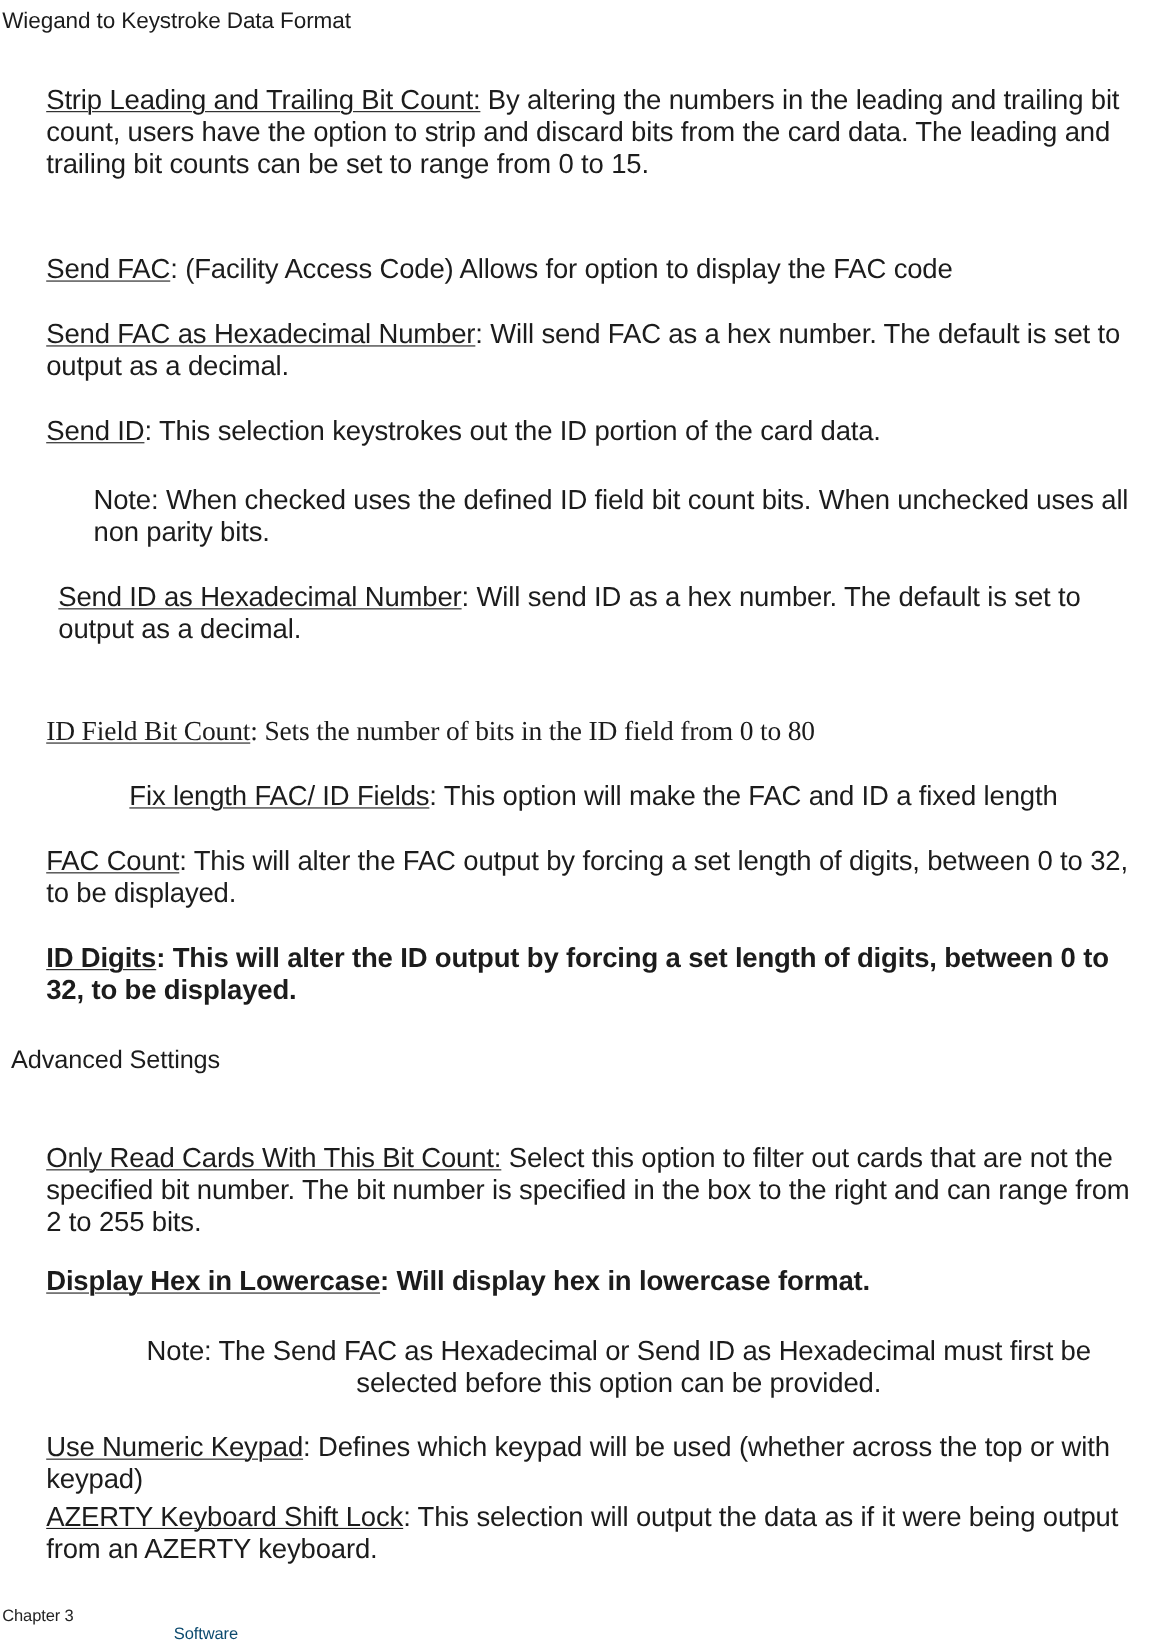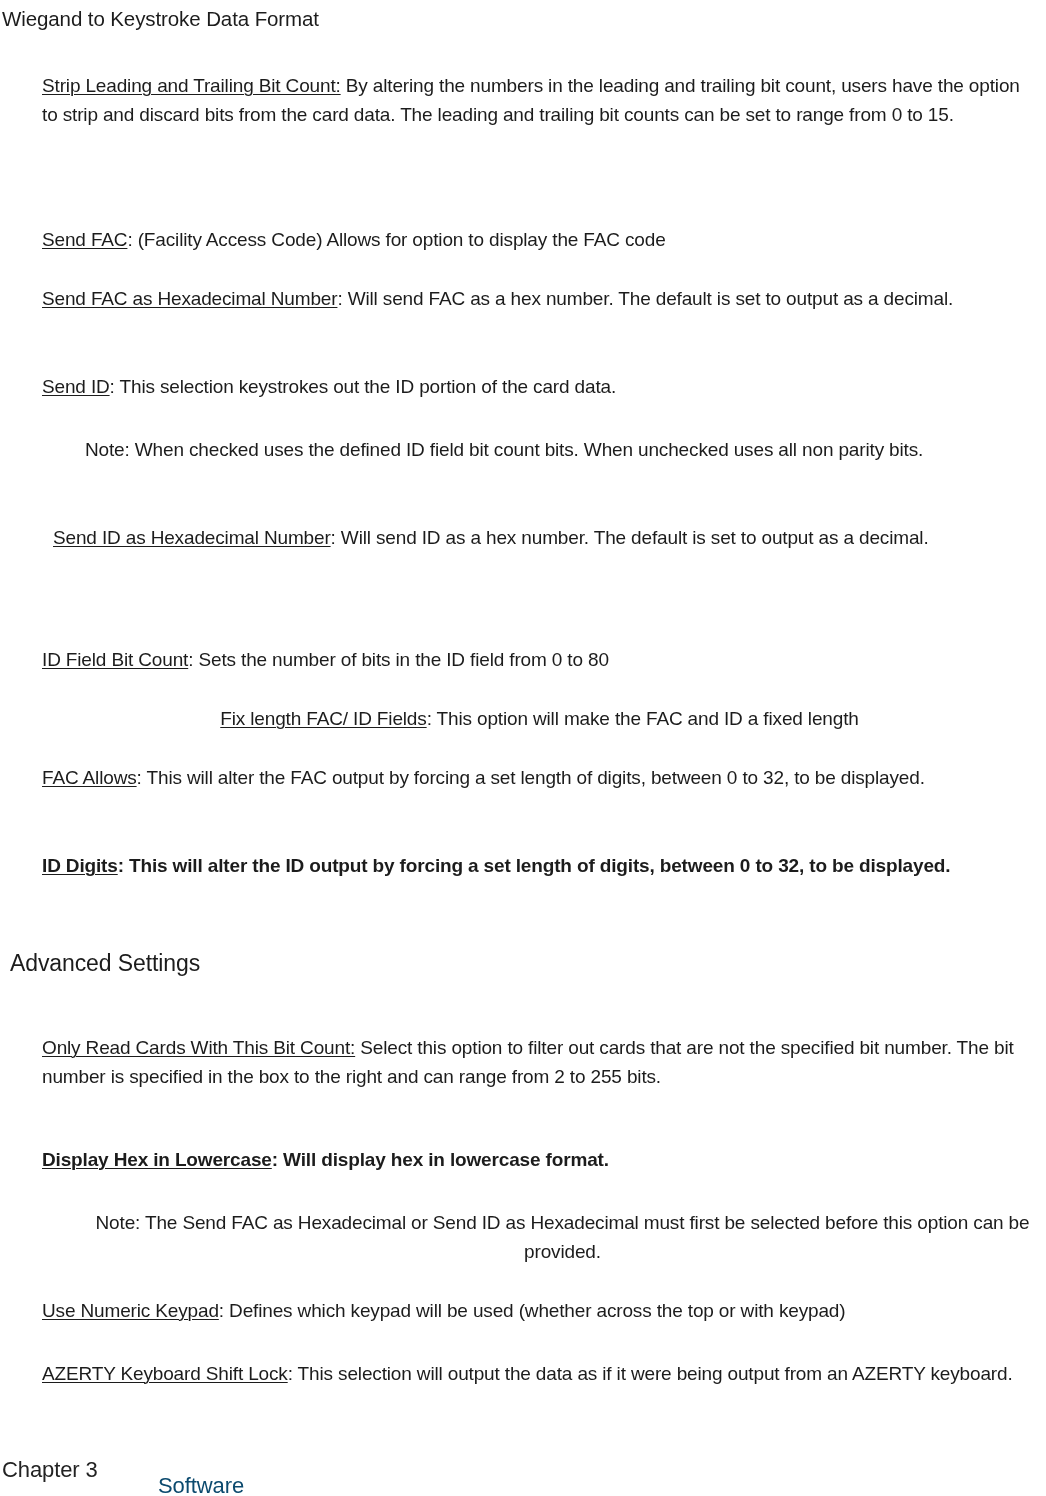--- a/index.html
+++ b/index.html
@@ -43,21 +43,21 @@
     font-size: 23px;
     line-height: 26px;
     letter-spacing: -0.1px;
     color: #1c1c1c;
     white-space: nowrap;
   }
 
   
   .para {
     position: absolute;
-    font-size: 19px;
+    font-size: 25px;
     line-height: 29.2px;
     letter-spacing: -0.15px;
     color: #1c1c1c;
     text-align: left;
   }
   .para.level1 {
     left: 42px;
     width: 995px;
   }
   .para.level2 {
@@ -71,21 +71,21 @@
     text-decoration-thickness: 1.3px;
   }
 
   
   .footer {
     position: absolute;
     left: 0px;
     bottom: 14px;
     width: 1046px;
     height: 24px;
-    font-size: 22px;
+    font-size: 15px;
     line-height: 24px;
     letter-spacing: -0.1px;
   }
   .footer-chapter {
     position: absolute;
     left: 2px;
     top: 0;
     color: #232323;
     white-space: nowrap;
   }
@@ -110,25 +110,25 @@
   <p class="para level1" style="top:206px;"><span class="term">Send FAC</span><span>: (Facility  Access  Code)  Allows  for option to display the FAC code</span></p>
 
   <p class="para level1" style="top:265px;"><span class="term">Send FAC as Hexadecimal  Number</span><span>:  Will  send FAC as a hex number.  The default  is set to output as a decimal.</span></p>
 
   <p class="para level1" style="top:353px;"><span class="term">Send ID</span><span>: This selection  keystrokes  out the ID portion of the card data.</span></p>
 
   <p class="para level2" style="top:416px;"><span>Note:  When checked  uses the defined ID field bit count bits. When unchecked  uses all non parity bits.</span></p>
 
   <p class="para level1" style="top:504px;margin-left:11px;"><span class="term">Send ID as Hexadecimal  Number</span><span>:  Will  send ID as a hex number.  The default  is set to output as a decimal.</span></p>
 
-  <p class="para level1" style="top:626px;"><span class="term">ID Field Bit Count</span><span>:  Sets the number of bits in the ID field from 0 to 80</span></p>
+  <p class="para level1" style="top:626px;font-family:Liberation Serif, serif;"><span class="term">ID Field Bit Count</span><span>:  Sets the number of bits in the ID field from 0 to 80</span></p>
 
   <p class="para level1" style="top:685px;text-align:center;"><span class="term">Fix length  FAC/ ID Fields</span><span>: This option  will make the FAC and ID a fixed length</span></p>
 
-  <p class="para level1" style="top:744px;"><span class="term">FAC Allows</span><span>:  This will alter the FAC output by forcing  a set length of digits, between 0 to 32, to be displayed.</span></p>
+  <p class="para level1" style="top:744px;"><span class="term">FAC Count</span><span>:  This will alter the FAC output by forcing  a set length of digits, between 0 to 32, to be displayed.</span></p>
 
   <p class="para level1" style="top:832px;font-weight:bold;"><span class="term">ID Digits</span><span>: This will alter the ID output by forcing  a set length of digits, between 0 to 32, to be displayed.</span></p>
 
   <div class="section-heading" style="top:950px;">Advanced Settings</div>
 
   <p class="para level1" style="top:1014px;"><span class="term">Only  Read Cards With  This Bit Count:</span><span> Select this option to filter out cards that are not the specified bit number.  The bit number is specified in the box to the right and can range from 2 to 255 bits.</span></p>
 
   <p class="para level1" style="top:1126px;font-weight:bold;"><span class="term">Display Hex in Lowercase</span><span>: Will  display hex in lowercase format.</span></p>
 
   <p class="para level2" style="top:1189px;text-align:center;"><span>Note:  The Send FAC as Hexadecimal  or Send ID as Hexadecimal must  first be selected before this option  can be provided.</span></p>

